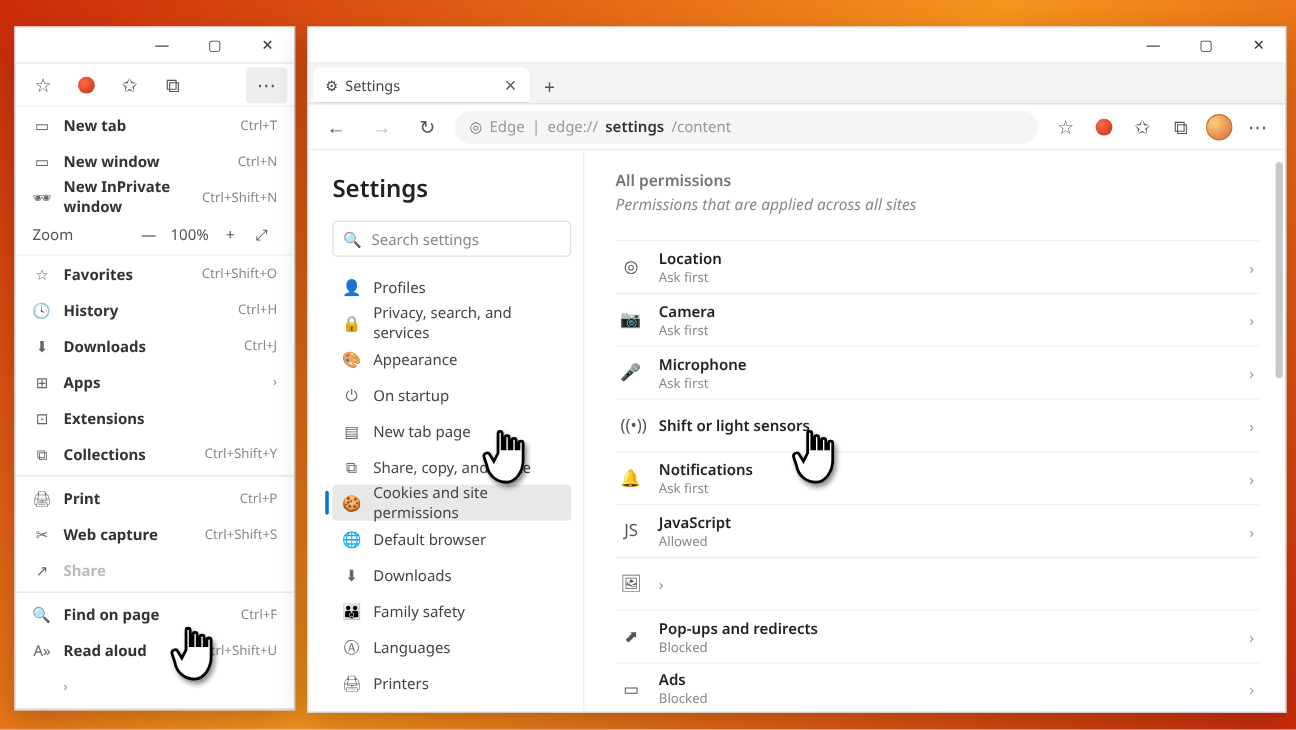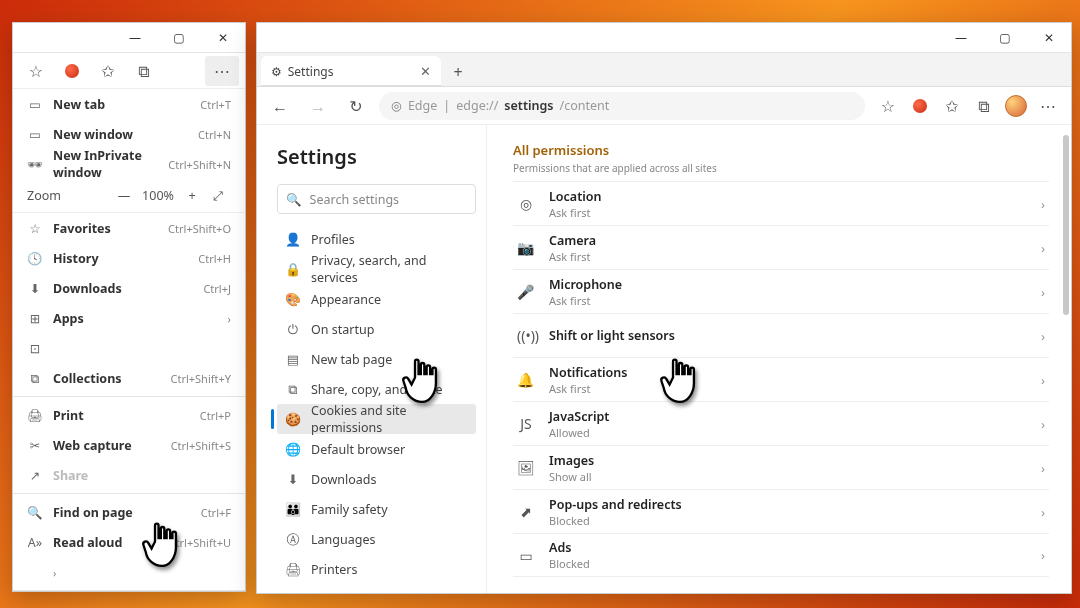--- a/index.html
+++ b/index.html
@@ -45,22 +45,22 @@
 .leftpane { width: 230px; padding: 18px 10px 8px 20px; overflow: hidden; border-right: 1px solid #eee; }
 .leftpane h1 { font-size: 20px; font-weight: 600; color: #222; margin-bottom: 14px; }
 .searchbox { height: 30px; border: 1px solid #ddd; border-radius: 4px; display: flex; align-items: center; padding: 0 8px; gap: 8px; color: #888; font-size: 12.5px; margin-bottom: 10px; }
 .snav { list-style: none; }
 .snav li { display: flex; align-items: center; height: 30px; padding: 0 8px; gap: 10px; font-size: 12.5px; color: #444; border-radius: 3px; cursor: default; }
 .snav li .navicon { width: 16px; text-align: center; color: #666; font-size: 13px; }
 .snav li.active { background: #e8e8e8; position: relative; }
 .snav li.active::before { content: ""; position: absolute; left: -6px; top: 5px; bottom: 5px; width: 3px; background: #0078d4; border-radius: 2px; }
 
 .rightpane { flex: 1; padding: 16px 22px 8px 26px; overflow: hidden; position: relative; }
-.rp-head { font-size: 13px; font-weight: 600; color: #a16207; }
-.rp-sub { font-size: 10px; color: #888; margin-top: 2px; margin-bottom: 6px; }
+.rp-head { font-size: 13px; font-weight: 600; color: #737373; }
+.rp-sub { font-size: 13px; color: #888; margin-top: 2px; margin-bottom: 21px; font-style: italic; }
 .permlist { list-style: none; }
 .permlist li { height: 44px; border-top: 1px solid #eee; display: flex; align-items: center; gap: 14px; padding: 0 4px; }
 .permlist li:last-child { border-bottom: 1px solid #eee; }
 .permlist .picon { width: 18px; text-align: center; color: #555; font-size: 14px; }
 .permlist .ptext { flex: 1; display: flex; flex-direction: column; }
 .permlist .ptitle { font-size: 12.5px; font-weight: 600; color: #222; }
 .permlist .psub { font-size: 11px; color: #888; }
 .permlist .pchev { color: #999; font-size: 13px; }
 
 .scrolltrack { position: absolute; right: 2px; top: 0; bottom: 0; width: 8px; }
@@ -132,20 +132,21 @@
           <span class="mi-label">Downloads</span>
           <span class="mi-sc">Ctrl+J</span>
         </div>
         <div class="menu-item">
           <span class="mi-icon">⊞</span>
           <span class="mi-label">Apps</span>
           <span class="mi-chev">›</span>
         </div>
         <div class="menu-item">
           <span class="mi-icon">⊡</span>
+          <span class="mi-label">Extensions</span>
         </div>
         <div class="menu-item">
           <span class="mi-icon">⧉</span>
           <span class="mi-label">Collections</span>
           <span class="mi-sc">Ctrl+Shift+Y</span>
         </div>
       </div>
     <div class="menu-sep"></div>
     <div id="menu-print">
         <div class="menu-item">
@@ -332,24 +333,20 @@
           <li>
             <span class="picon">JS</span>
             <span class="ptext">
               <span class="ptitle">JavaScript</span>
               <span class="psub">Allowed</span>
             </span>
             <span class="pchev">›</span>
           </li>
           <li>
             <span class="picon">🖼</span>
-            <span class="ptext">
-              <span class="ptitle">Images</span>
-              <span class="psub">Show all</span>
-            </span>
             <span class="pchev">›</span>
           </li>
           <li>
             <span class="picon">⬈</span>
             <span class="ptext">
               <span class="ptitle">Pop-ups and redirects</span>
               <span class="psub">Blocked</span>
             </span>
             <span class="pchev">›</span>
           </li>

